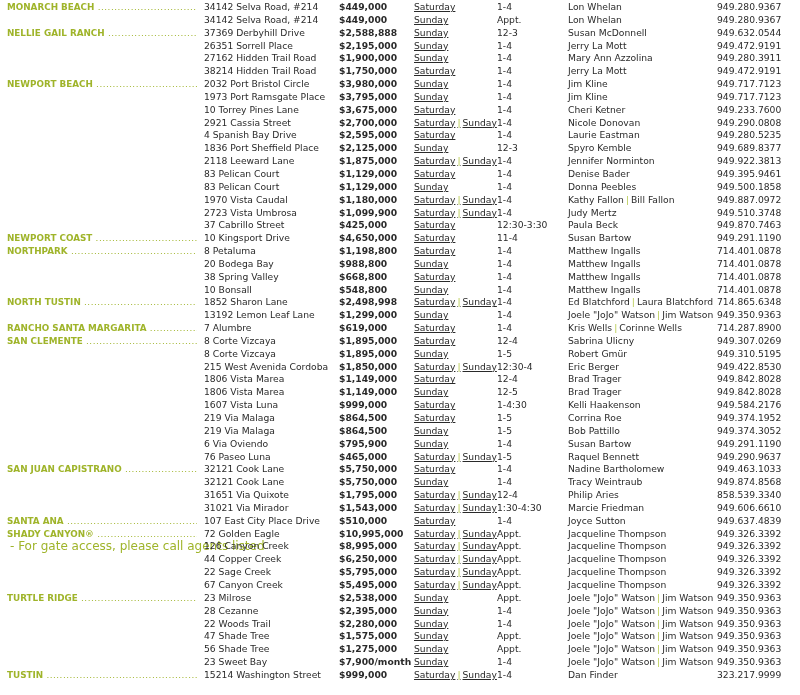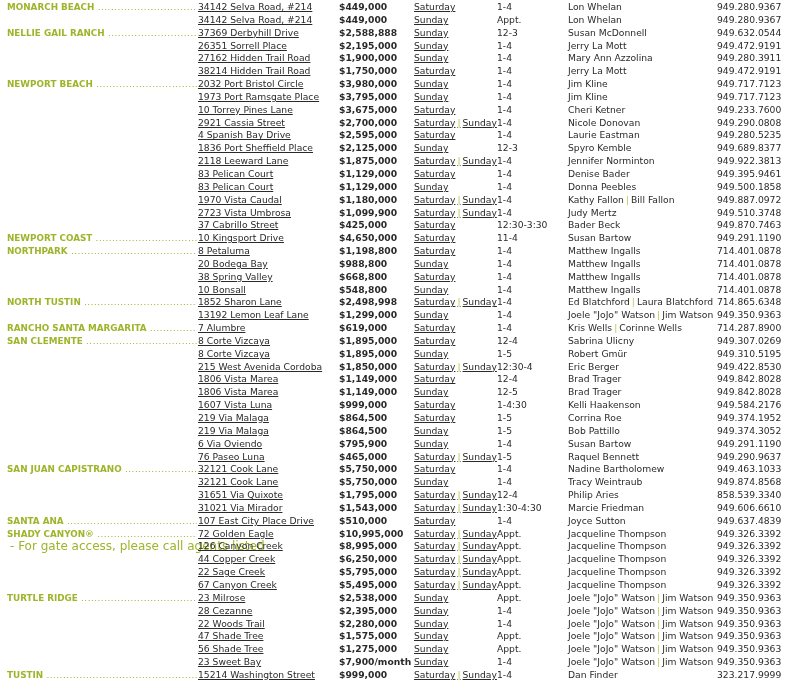--- a/index.html
+++ b/index.html
@@ -3,21 +3,21 @@
 <meta charset="utf-8">
 <style>
   html, body { margin: 0; padding: 0; background: #ffffff; }
   body { width: 800px; height: 695px; overflow: hidden; font-family: "DejaVu Sans", sans-serif; }
   .listing { position: relative; padding-top: 1px; }
   .row { position: relative; height: 12.85px; font-size: 9.2px; line-height: 12.85px; color: #2a2a2a; white-space: nowrap; }
   .row > span { position: absolute; top: 0; }
   .hood { left: 7px; width: 190px; color: #9fb42a; font-weight: bold; font-size: 8.8px; overflow: hidden; }
   .hood .dots { color: #9fb42a; font-weight: normal; letter-spacing: 0.5px; }
   .note { left: 10px; color: #9fb42a; font-size: 12px; }
-  .addr { left: 198px; text-decoration: underline; }
+  .addr { left: 204px; }
   .price { left: 339px; font-weight: bold; }
   .day { left: 414px; text-decoration: underline; }
   .time { left: 497px; }
   .agent { left: 568px; text-align: right; }
   .phone { left: 717px; }
   .sep { color: #b5c94a; padding: 0 2px; }
 </style>
 </head>
 <body>
 
@@ -159,21 +159,21 @@
       <span class="day"><span>Saturday</span><span class="sep">|</span><span>Sunday</span></span>
       <span class="time">1-4</span>
       <span class="agent"><span>Judy Mertz</span></span>
       <span class="phone">949.510.3748</span>
     </div>
     <div class="row">
       <span class="addr">37 Cabrillo Street</span>
       <span class="price">$425,000</span>
       <span class="day"><span>Saturday</span></span>
       <span class="time">12:30-3:30</span>
-      <span class="agent"><span>Bader Beck</span></span>
+      <span class="agent"><span>Paula Beck</span></span>
       <span class="phone">949.870.7463</span>
     </div>
     <div class="row">
       <span class="hood"><span>NEWPORT COAST</span><span class="dots"> ................................................................................</span></span>
       <span class="addr">10 Kingsport Drive</span>
       <span class="price">$4,650,000</span>
       <span class="day"><span>Saturday</span></span>
       <span class="time">11-4</span>
       <span class="agent"><span>Susan Bartow</span></span>
       <span class="phone">949.291.1190</span>

